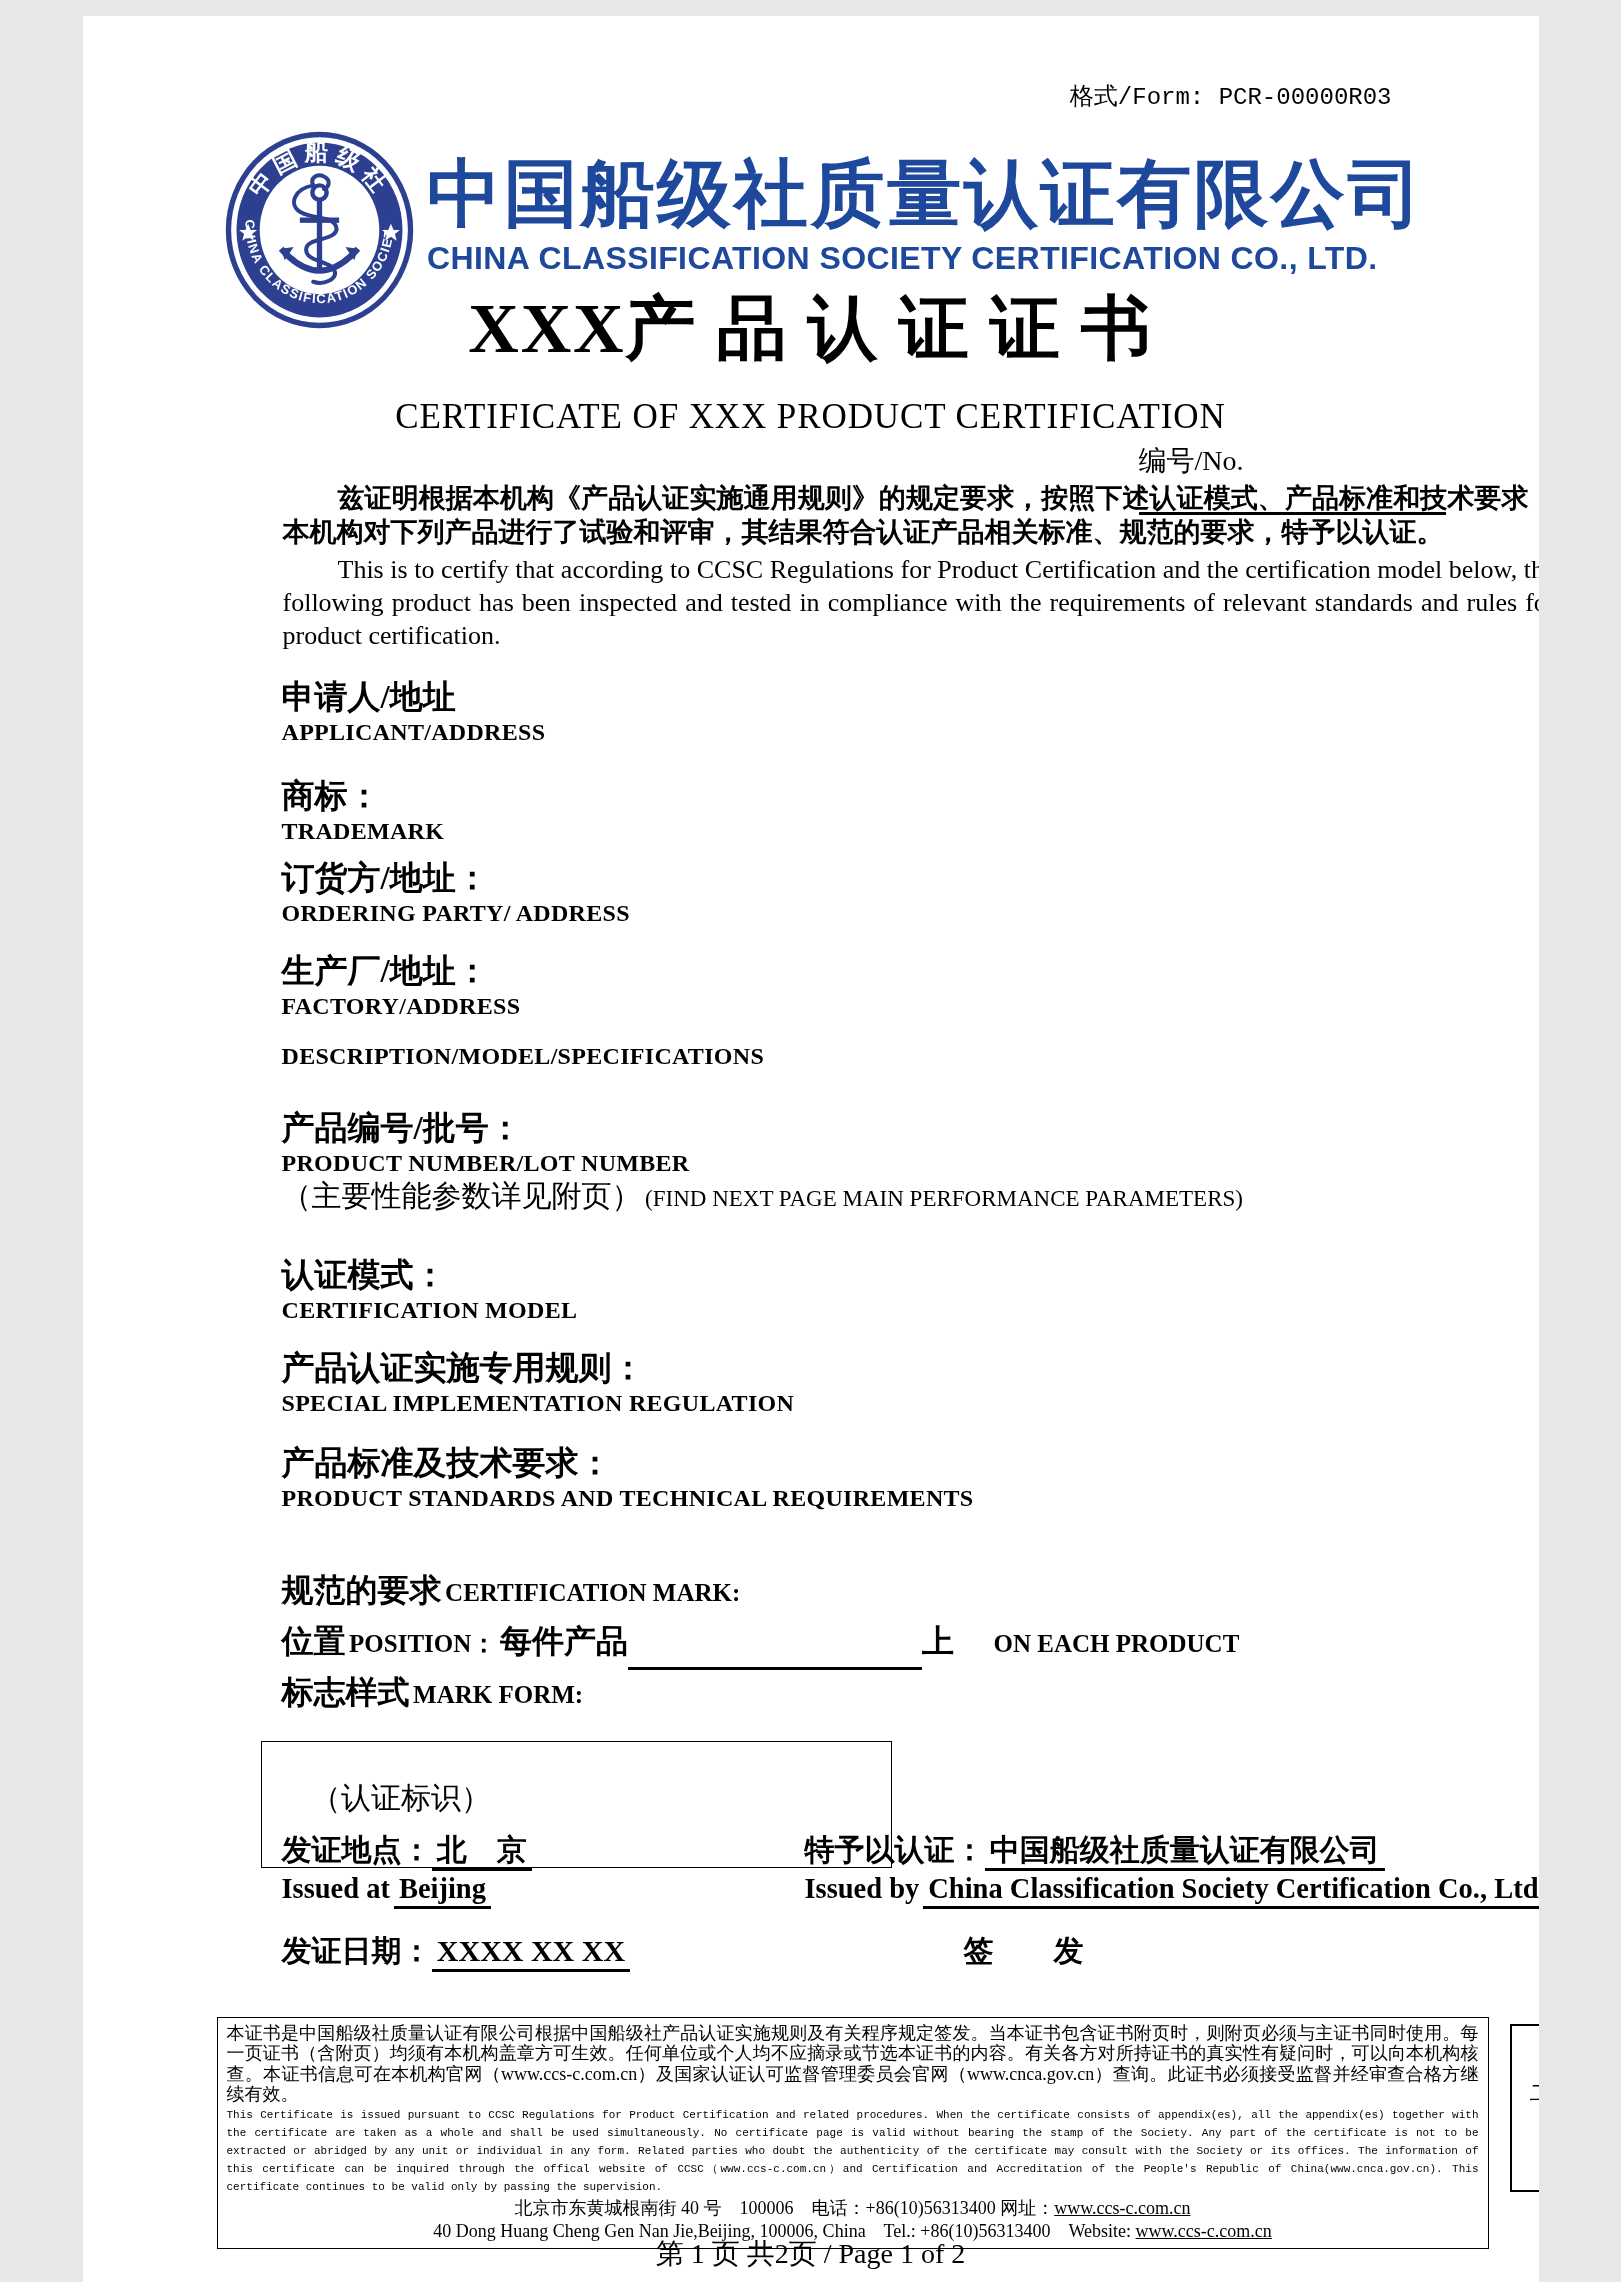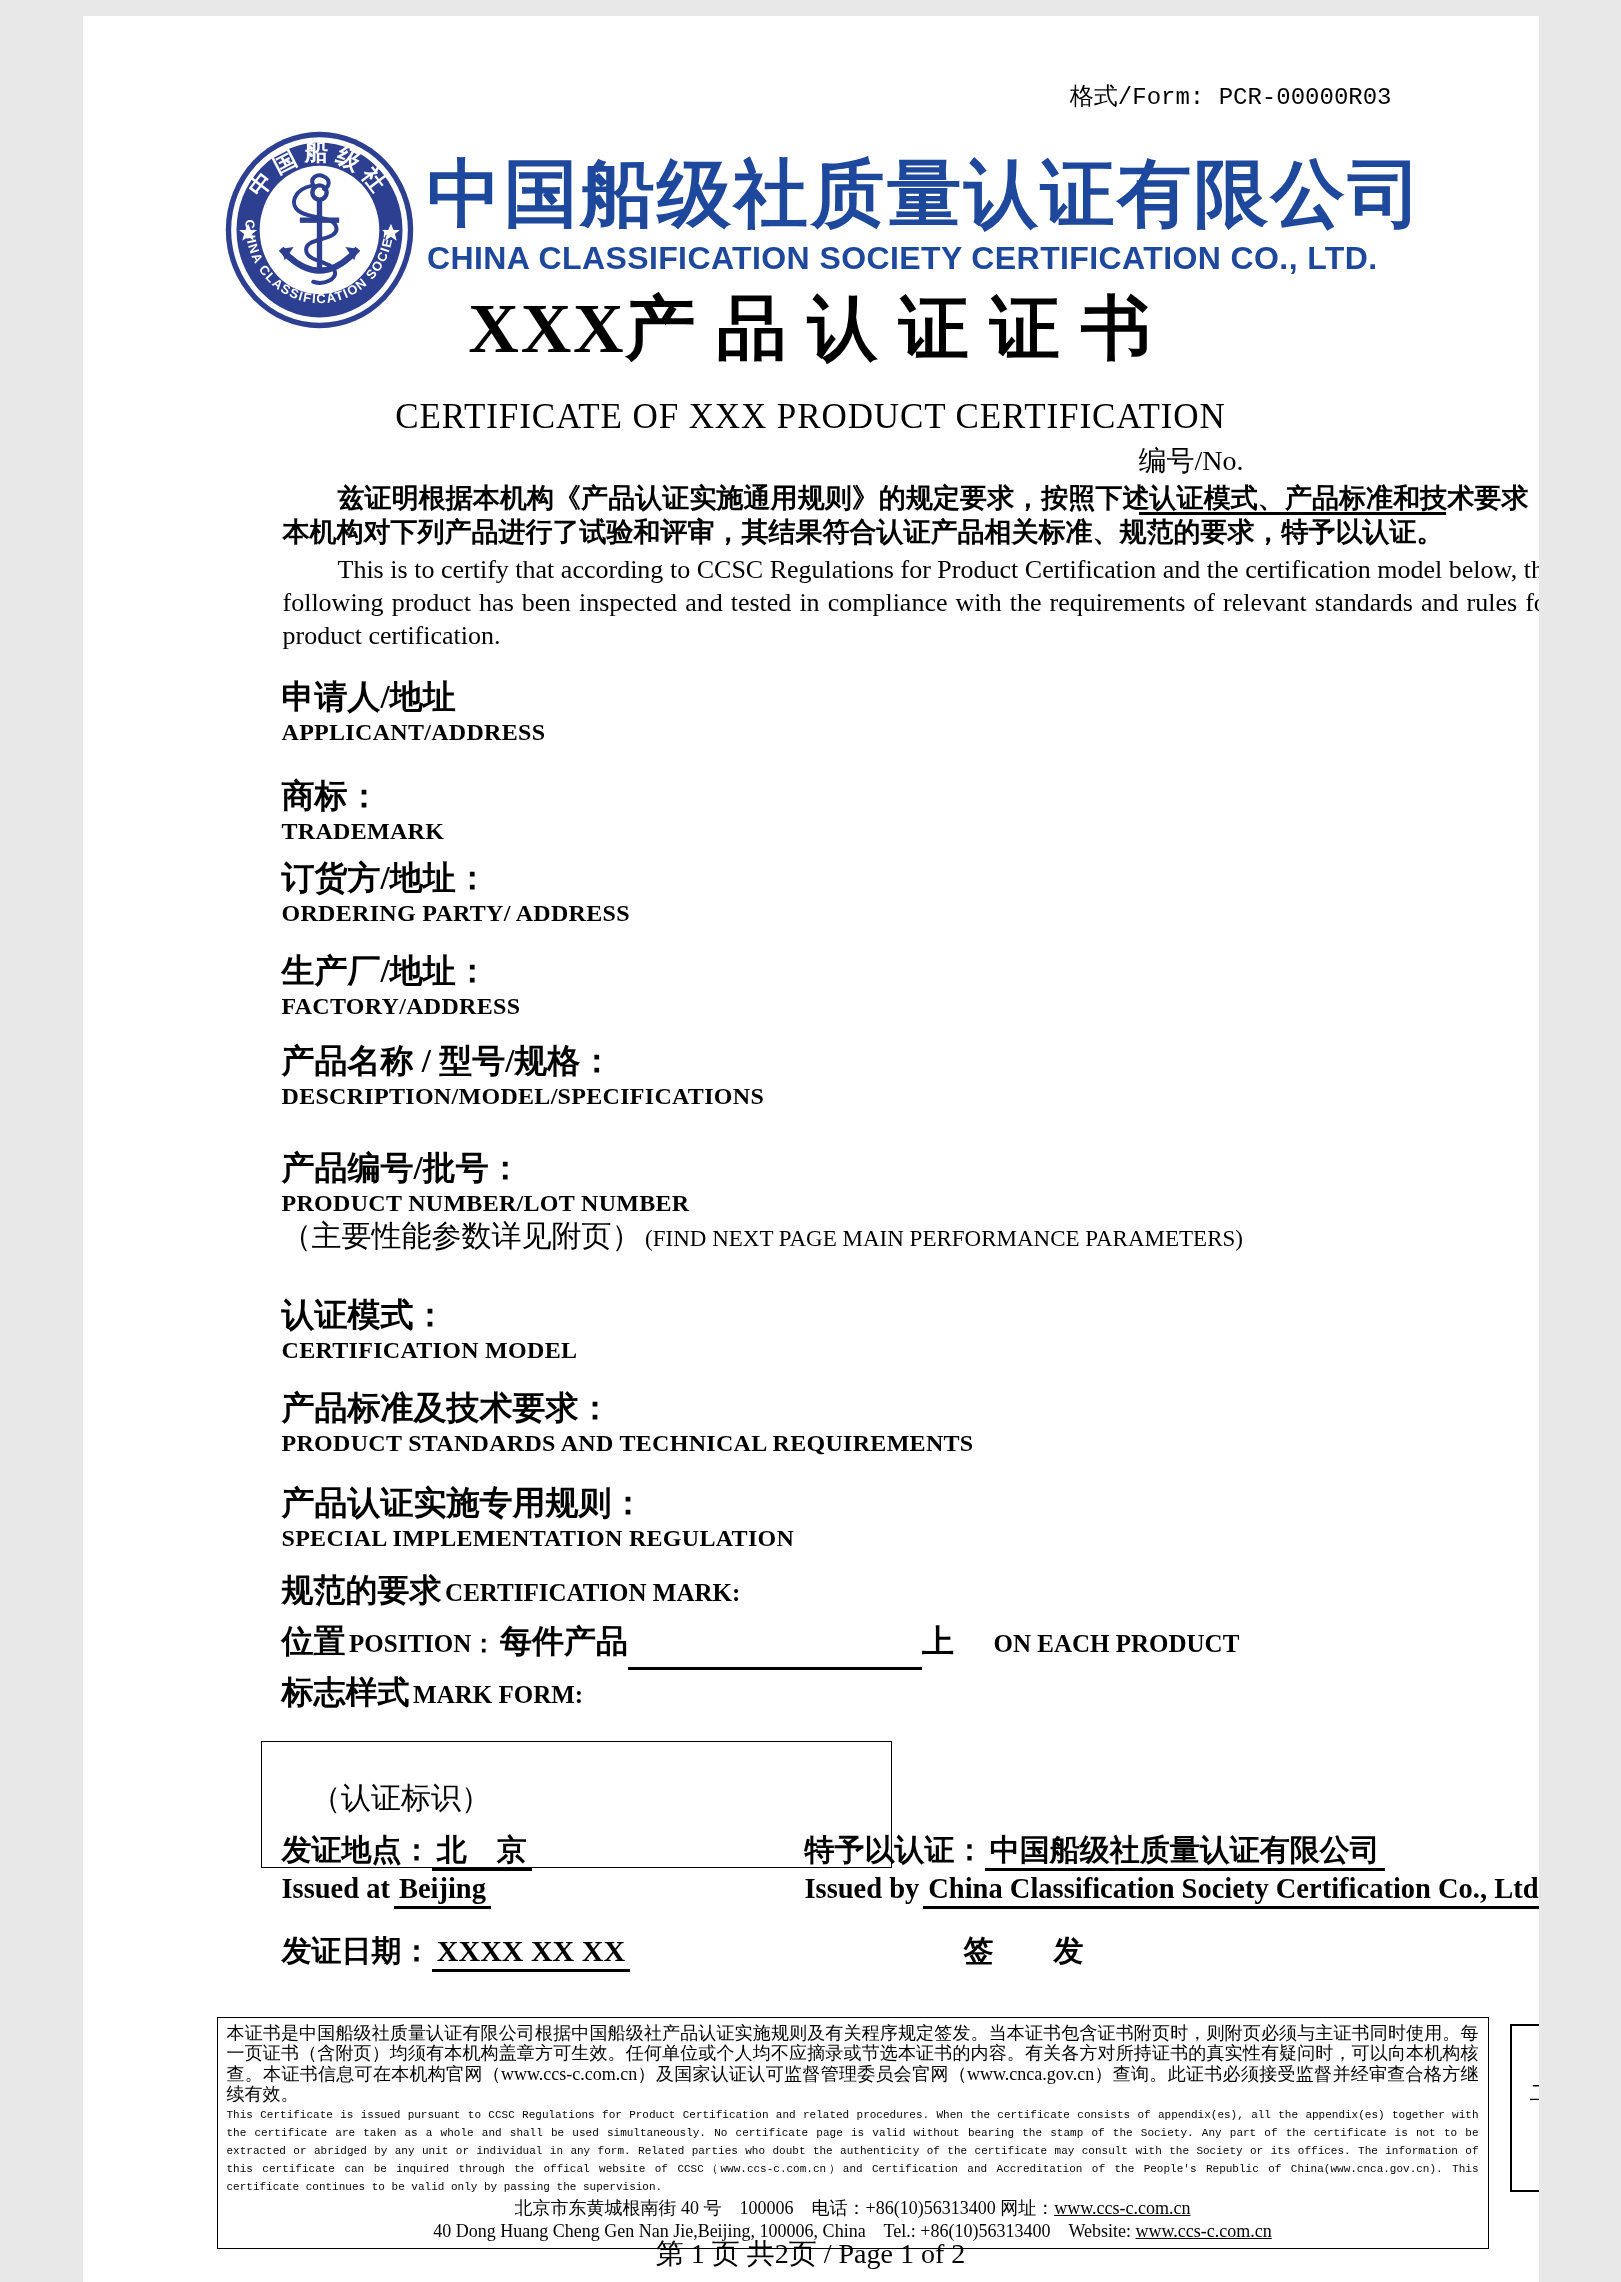--- a/index.html
+++ b/index.html
@@ -155,42 +155,41 @@
     </div>
     <div class="field">
       <div class="field-zh">订货方/地址：</div>
       <div class="field-en">ORDERING PARTY/ ADDRESS</div>
     </div>
     <div class="field">
       <div class="field-zh">生产厂/地址：</div>
       <div class="field-en">FACTORY/ADDRESS</div>
     </div>
     <div class="field">
-      <div class="field-zh">产品名称 / 型号/规格：</div>
       <div class="field-en">DESCRIPTION/MODEL/SPECIFICATIONS</div>
     </div>
     <div class="field">
       <div class="field-zh">产品编号/批号：</div>
       <div class="field-en">PRODUCT NUMBER/LOT NUMBER</div>
       <div class="field-note">
         <span class="n-zh">（主要性能参数详见附页）</span>
         <span class="n-en">(FIND NEXT PAGE MAIN PERFORMANCE PARAMETERS)</span>
       </div>
     </div>
     <div class="field">
       <div class="field-zh">认证模式：</div>
       <div class="field-en">CERTIFICATION MODEL</div>
     </div>
     <div class="field">
+      <div class="field-zh">产品认证实施专用规则：</div>
+      <div class="field-en">SPECIAL IMPLEMENTATION REGULATION</div>
+    </div>
+    <div class="field">
       <div class="field-zh">产品标准及技术要求：</div>
       <div class="field-en">PRODUCT STANDARDS AND TECHNICAL REQUIREMENTS</div>
-    </div>
-    <div class="field">
-      <div class="field-zh">产品认证实施专用规则：</div>
-      <div class="field-en">SPECIAL IMPLEMENTATION REGULATION</div>
     </div>
   </div>
 
   <div class="mark">
     <div class="mark-line">
       <span class="mk-zh">规范的要求</span>
       <span class="mk-en">CERTIFICATION MARK:</span>
     </div>
     <div class="mark-line">
       <span class="mk-zh">位置</span>

